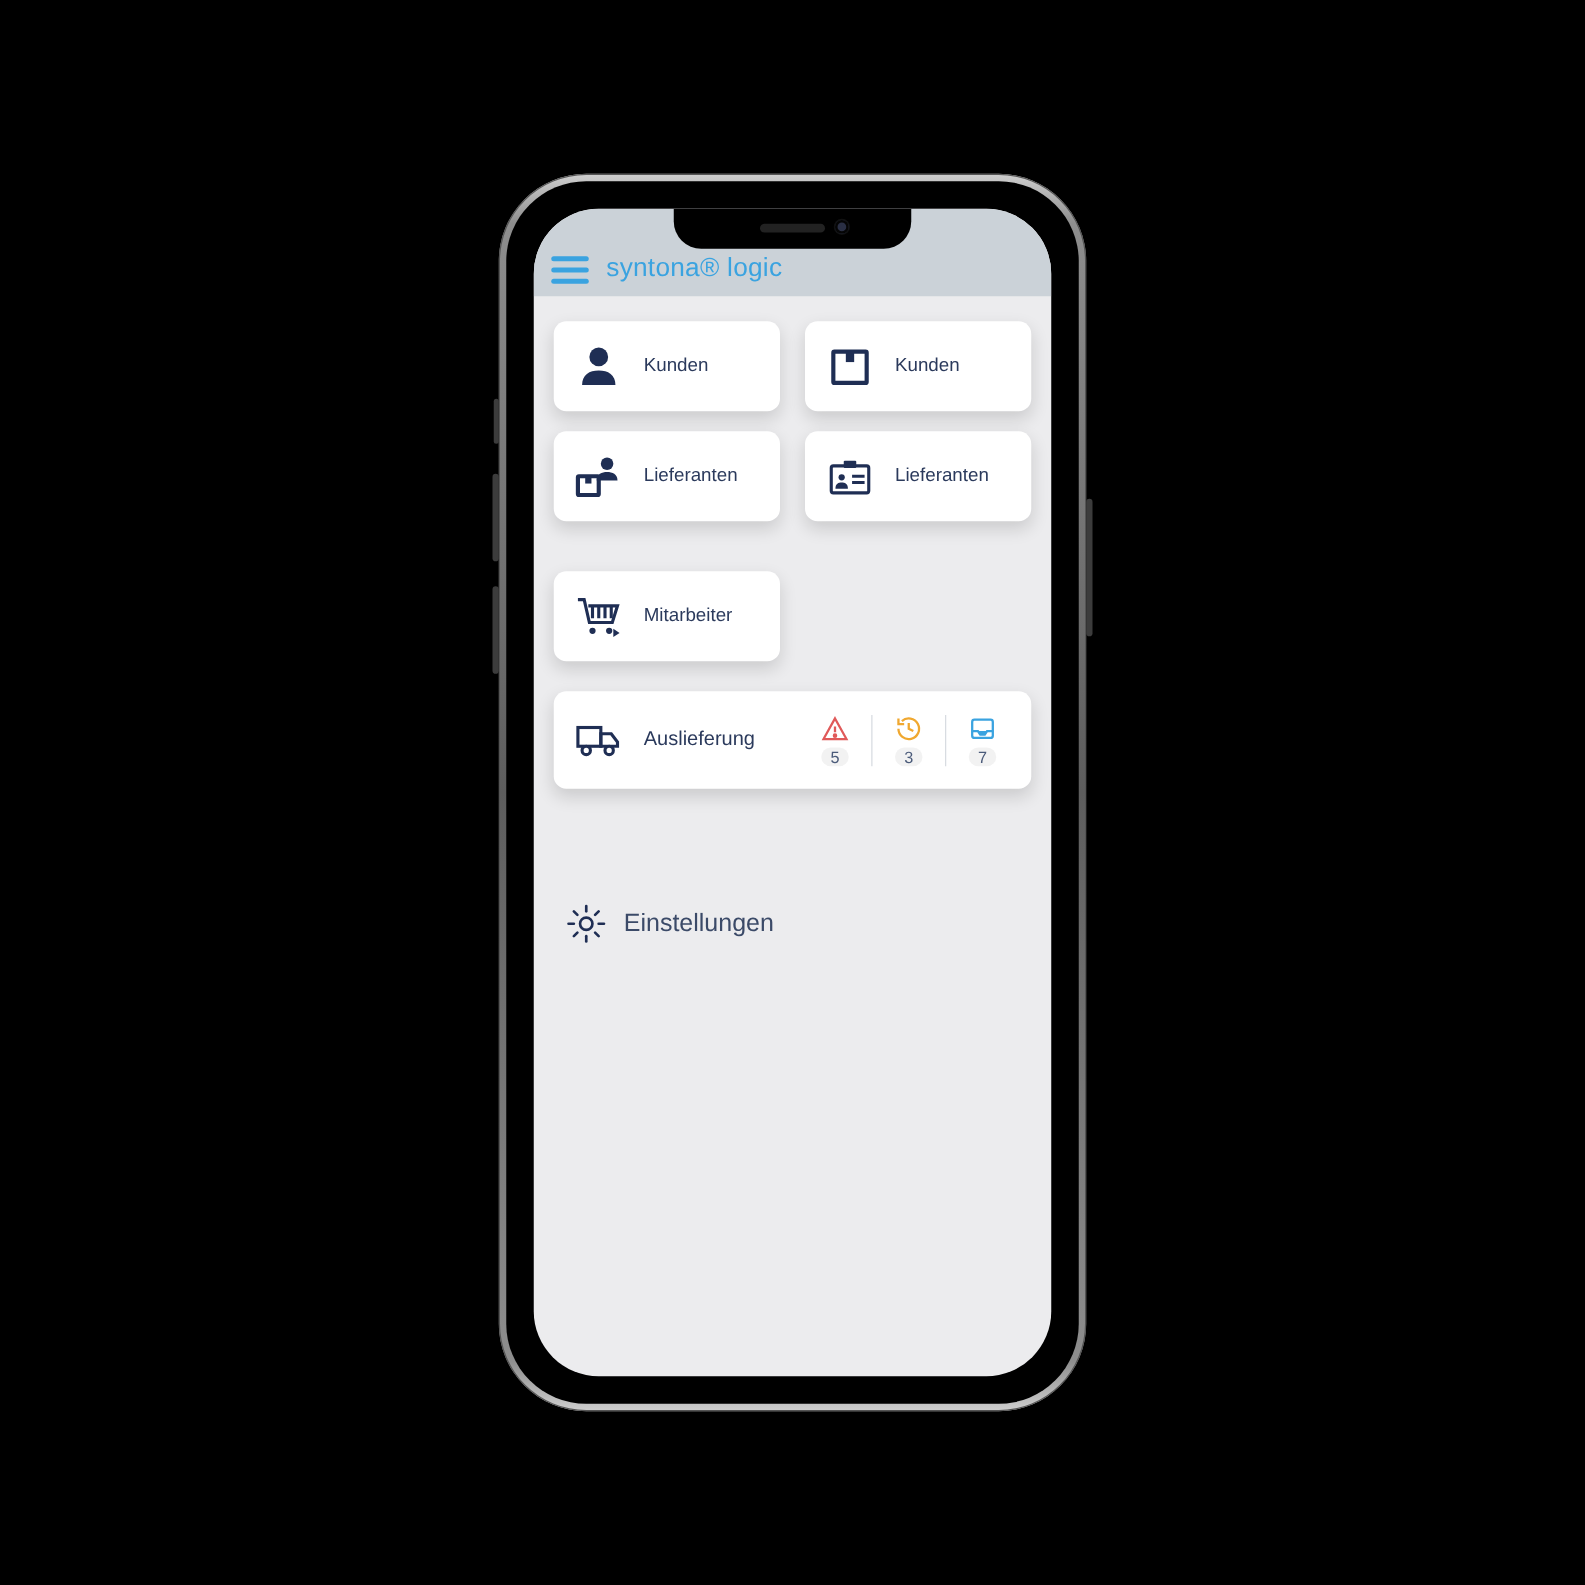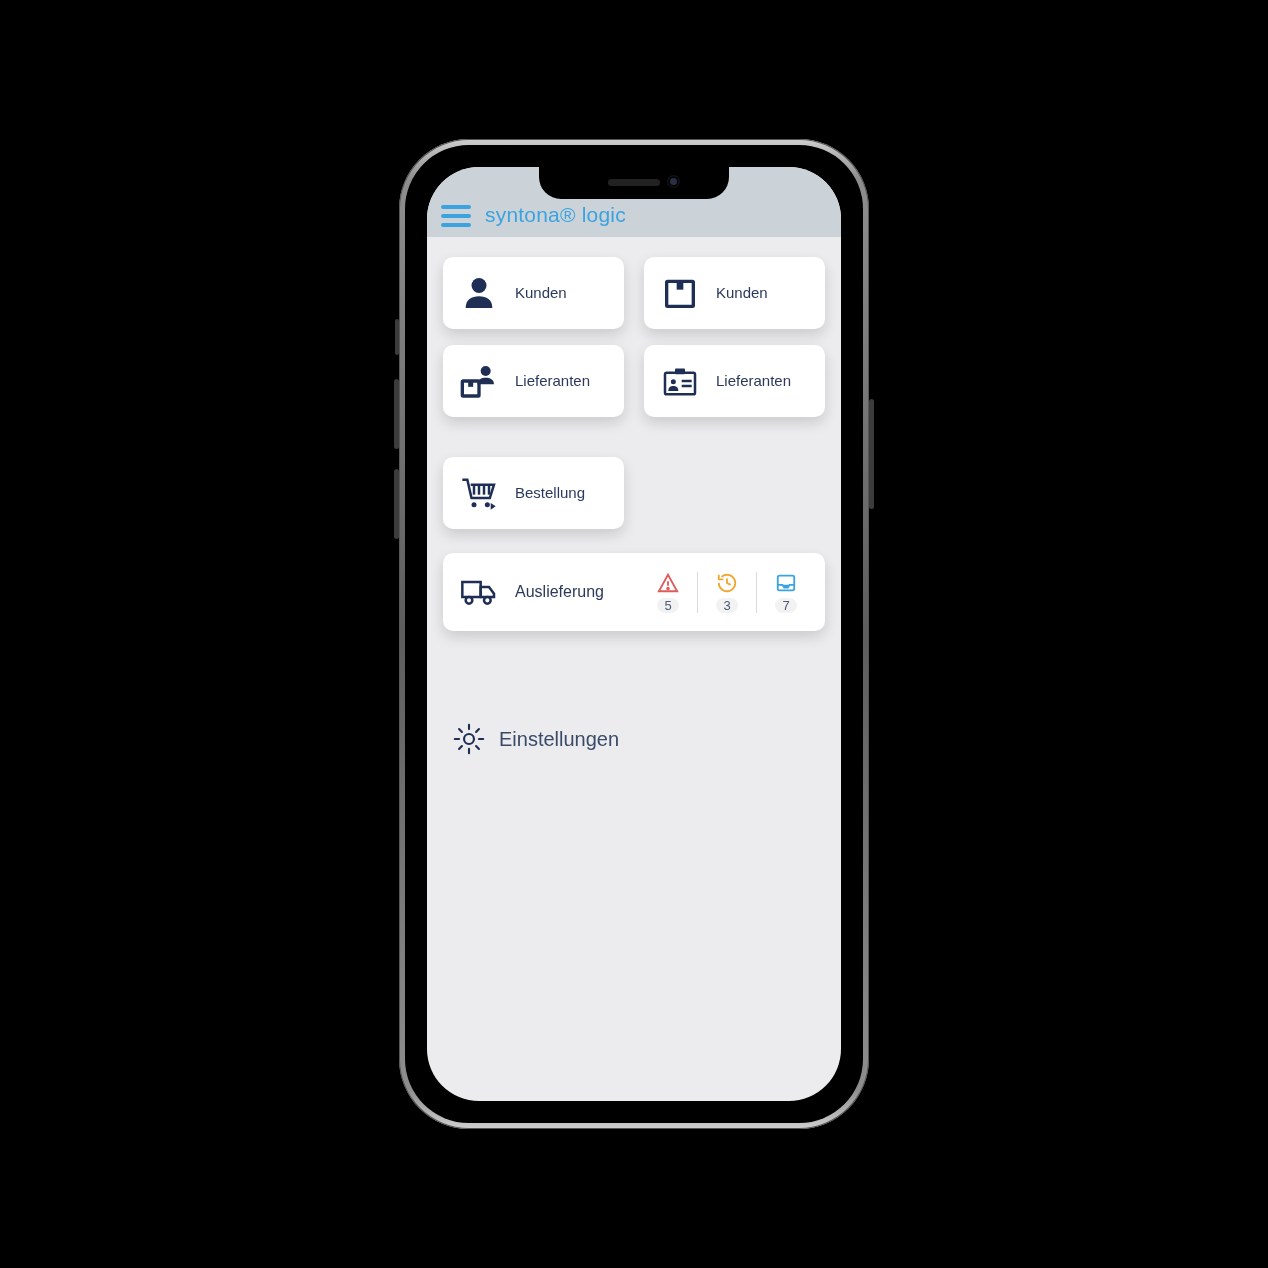--- a/index.html
+++ b/index.html
@@ -171,21 +171,21 @@
                   <path d="M4 8h6l5 22h22l5-16H14"></path>
                   <line x1="18" y1="14" x2="18" y2="26"></line>
                     <line x1="24" y1="14" x2="24" y2="26"></line>
                     <line x1="30" y1="14" x2="30" y2="26"></line>
                     <line x1="36" y1="14" x2="36" y2="26"></line>
                   <circle cx="18" cy="38" r="3" fill="currentColor" stroke="none"></circle>
                     <circle cx="34" cy="38" r="3" fill="currentColor" stroke="none"></circle>
                   <path d="M38 36l6 4-6 4z" fill="currentColor" stroke="none"></path>
                 </svg>
               </span>
-              <span class="label">Bestellung</span>
+              <span class="label">Mitarbeiter</span>
             </div>
           </div>
 
           <div class="section">
             <div class="wide">
               <div class="l">
                 <span class="iconwrap">
                   <svg viewBox="0 0 48 48" fill="none" stroke="currentColor" stroke-width="3">
                     <rect x="4" y="12" width="22" height="18"></rect>
                     <path d="M26 18h10l6 8v4H26z"></path>

